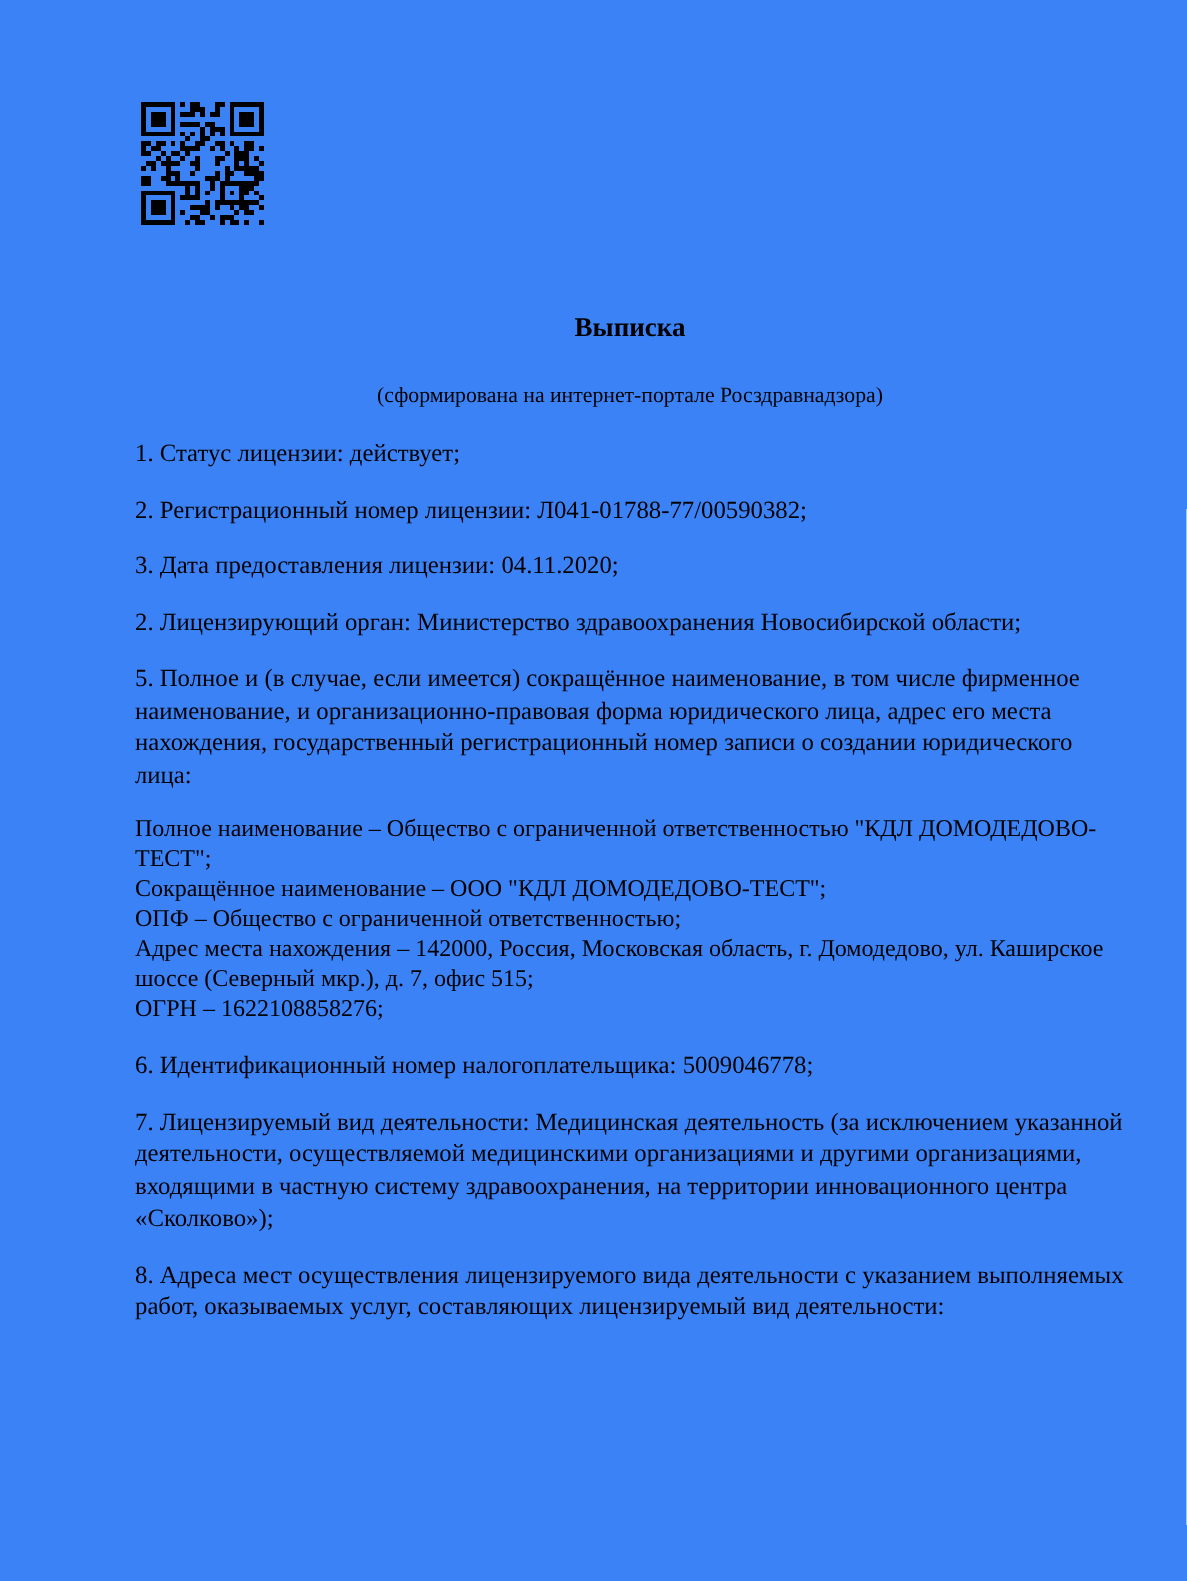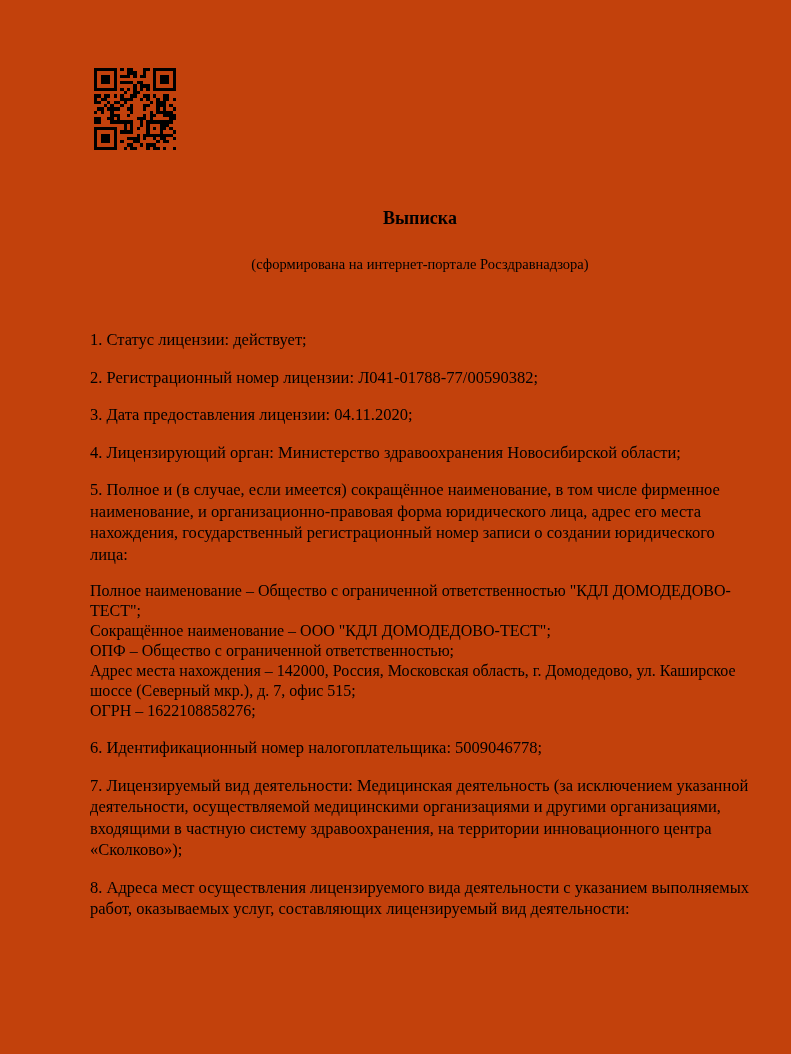--- a/index.html
+++ b/index.html
@@ -4,21 +4,21 @@
 <style>
   html, body {
     margin: 0;
     padding: 0;
     background: #ffffff;
   }
   .page {
     position: relative;
     width: 791px;
     height: 1054px;
-    background: #c2410c;
+    background: #3b82f6;
     color: #000000;
     font-family: "Liberation Serif", "DejaVu Serif", serif;
     overflow: hidden;
   }
   .qr {
     position: absolute;
     left: 94px;
     top: 68px;
     width: 82px;
     height: 82px;
@@ -43,21 +43,21 @@
     font-size: 14.5px;
     line-height: 18px;
   }
   .body-text p {
     margin: 0 0 16px 0;
     font-size: 16.5px;
     line-height: 21.5px;
     text-align: left;
   }
   .body-text p.first {
-    margin-top: 56px;
+    margin-top: 18px;
   }
   .org-block {
     margin: 0 0 16px 0;
     font-size: 16px;
     line-height: 20px;
   }
 </style>
 </head>
 <body>
 
@@ -378,21 +378,21 @@
     <div class="subtitle">(сформирована на интернет-портале Росздравнадзора)</div>
 
     <div class="body-text">
 
       <p class="first">1. Статус лицензии: действует;</p>
 
       <p>2. Регистрационный номер лицензии: Л041-01788-77/00590382;</p>
 
       <p>3. Дата предоставления лицензии: 04.11.2020;</p>
 
-      <p>4. Лицензирующий орган: Министерство здравоохранения Новосибирской области;</p>
+      <p>2. Лицензирующий орган: Министерство здравоохранения Новосибирской области;</p>
 
       <p>5. Полное и (в случае, если имеется) сокращённое наименование, в том числе фирменное наименование, и организационно-правовая форма юридического лица, адрес его места нахождения, государственный регистрационный номер записи о создании юридического лица:</p>
 
       <div class="org-block">
         <div>Полное наименование – Общество с ограниченной ответственностью "КДЛ ДОМОДЕДОВО-ТЕСТ";</div>
         <div>Сокращённое наименование – ООО "КДЛ ДОМОДЕДОВО-ТЕСТ";</div>
         <div>ОПФ – Общество с ограниченной ответственностью;</div>
         <div>Адрес места нахождения – 142000, Россия, Московская область, г. Домодедово, ул. Каширское шоссе (Северный мкр.), д. 7, офис 515;</div>
         <div>ОГРН – 1622108858276;</div>
       </div>

